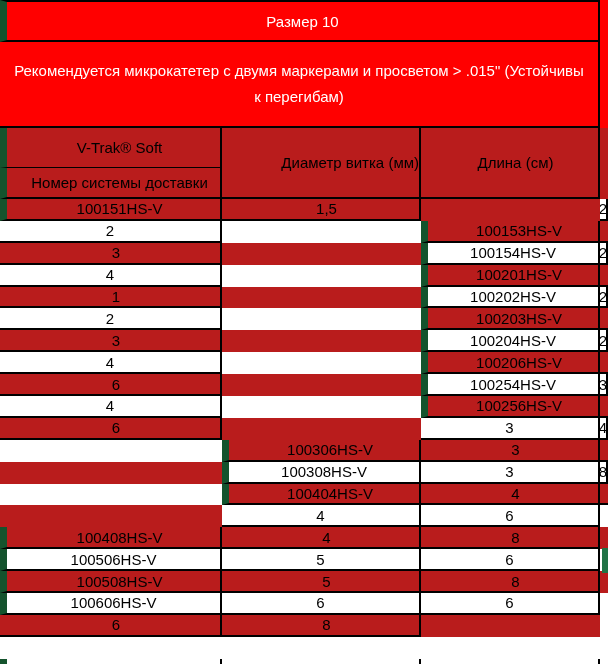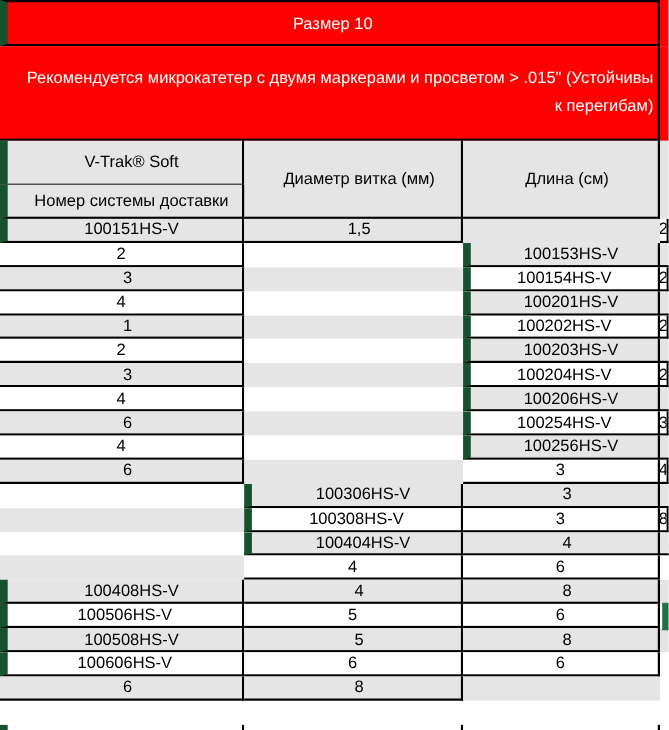--- a/index.html
+++ b/index.html
@@ -20,30 +20,30 @@
     border-right:2px solid #000;
     border-bottom:2px solid #000;
     font-size:15px;
     overflow:hidden;
     text-align:center;
   }
   .bl { border-left:7px solid #14532d; }
   .bt { border-top:2px solid #000; }
   .thinb { border-bottom-width:1.5px; }
   .red { background:#FF0000; color:#ffffff; }
-  .gray { background:#e5e5e5;padding-left:12px; }
+  .gray { background:#b91c1c;padding-left:12px; }
   .white { background:#ffffff; }
   .ovf { box-sizing:border-box; border:none; }
   .banner1 { grid-column:1/4; grid-row:1; font-size:15px; }
   .banner1-ovf { grid-column:4; grid-row:1; }
-  .banner2 { grid-column:1/4; grid-row:2; flex-direction:column; line-height:26px; padding:0 4px;align-items:flex-end; }
+  .banner2 { grid-column:1/4; grid-row:2; flex-direction:column; line-height:26px; padding:0 4px; }
   .banner2-ovf { grid-column:4; grid-row:2; }
   .h1  { grid-column:1; grid-row:3; }
   .h1b { grid-column:1; grid-row:4; }
-  .h2  { grid-column:2; grid-row:3/5; }
+  .h2  { grid-column:2; grid-row:3/5;justify-content:flex-end; }
   .h3  { grid-column:3; grid-row:3/5; }
   .h-ovf { grid-column:4; grid-row:3/5; }
   .partial { border-bottom:none; }
   .p1 { grid-column:1; grid-row:26; }
   .p2 { grid-column:2; grid-row:26; }
   .p3 { grid-column:3; grid-row:26; }
   .p4 { grid-column:4; grid-row:26; }
   #selection-fragment {
     position:absolute;
     left:602px; top:548px;

